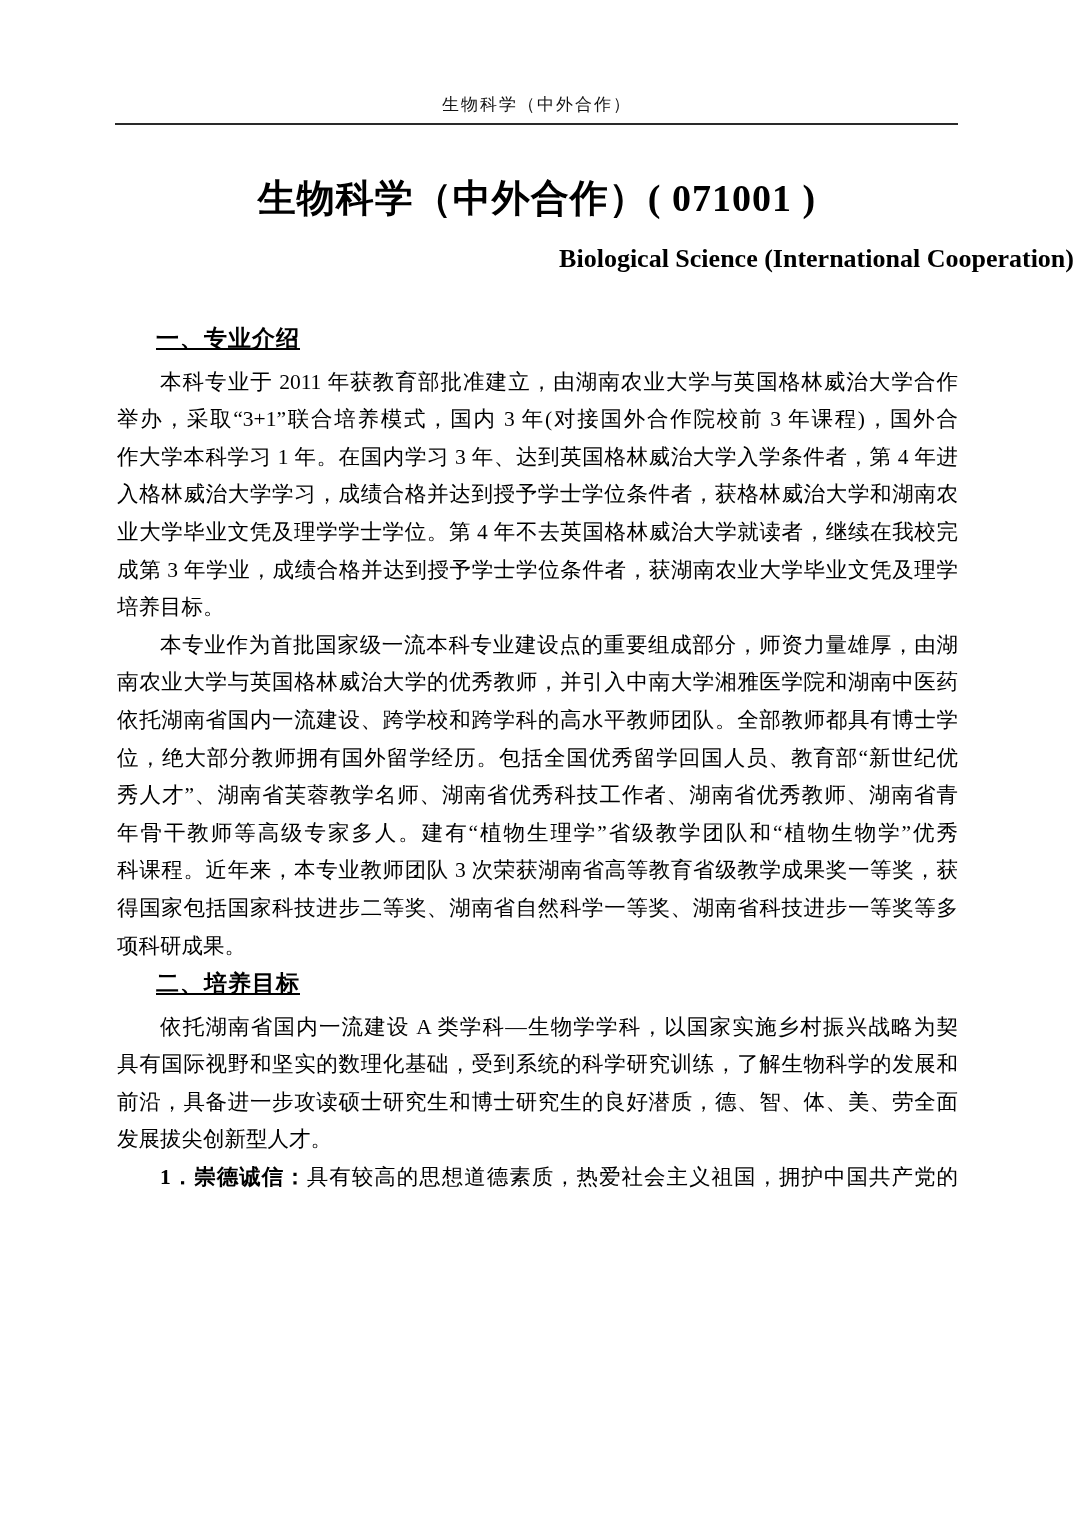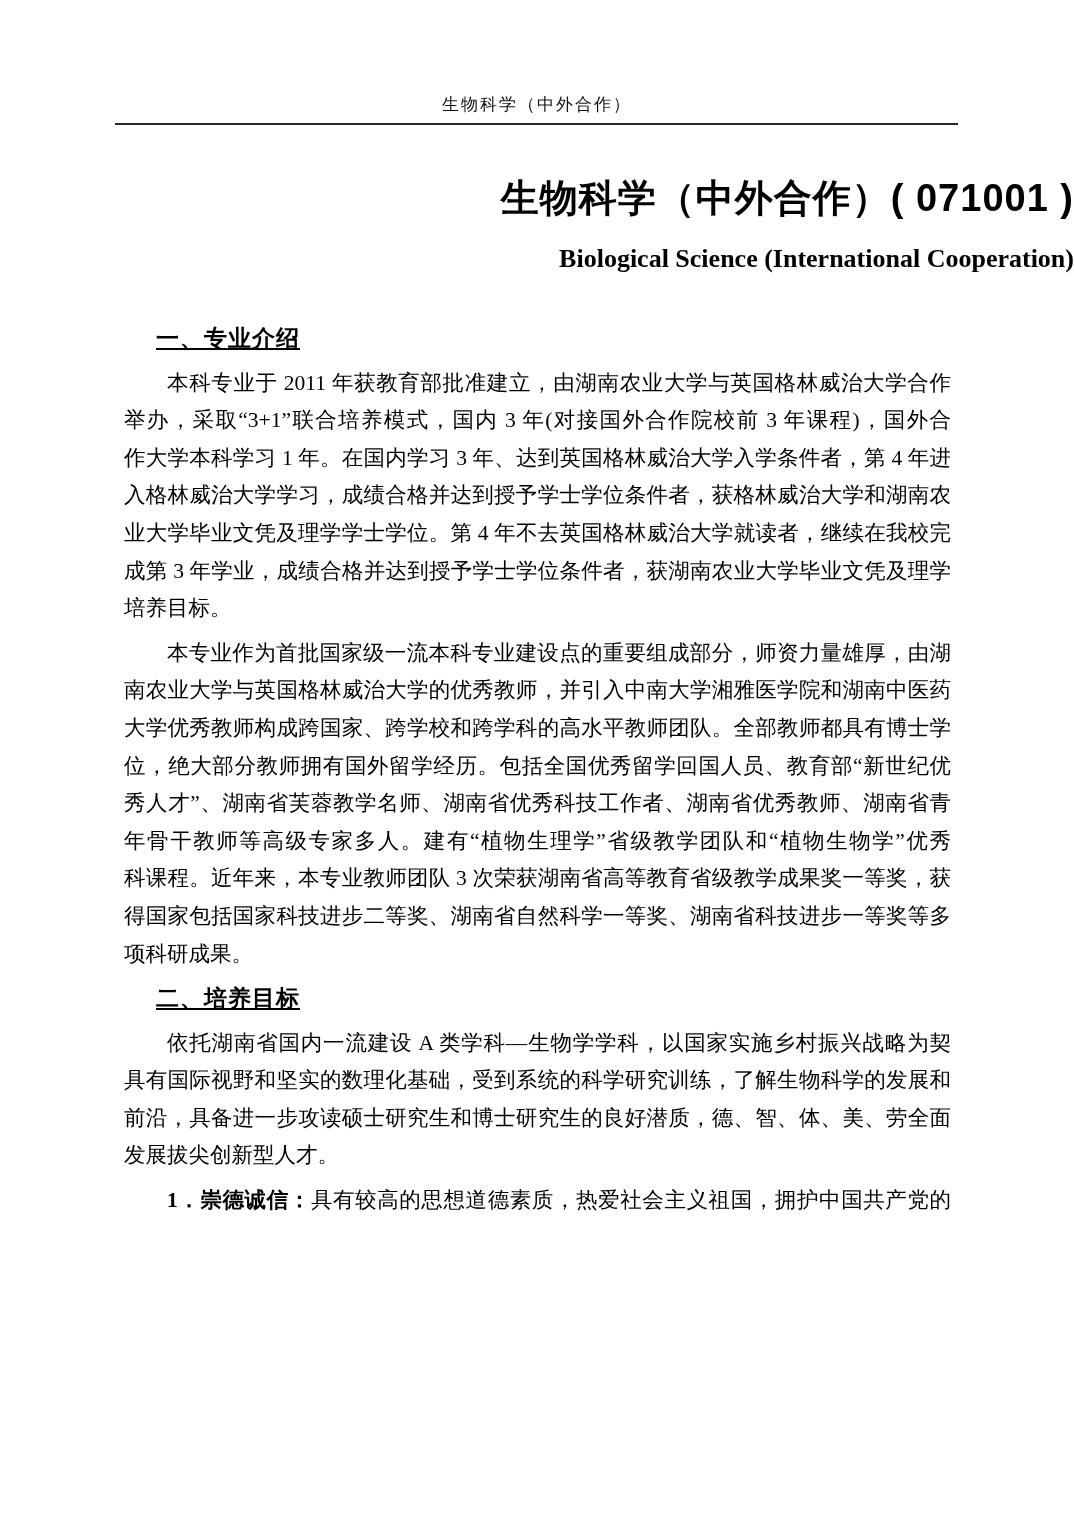--- a/index.html
+++ b/index.html
@@ -25,22 +25,22 @@
     font-family: "Liberation Serif", "DejaVu Serif", serif;
   }
   .header-rule {
     margin: 7px 116px 0 115px;
     border: none;
     border-top: 2px solid #2a2a2a;
     height: 0;
   }
   .doc-title {
     margin: 50px 0 0 0;
-    text-align: right;
-    font-family: Liberation Sans, sans-serif;
+    text-align: center;
+    font-family: Liberation Serif, serif;
     font-weight: bold;
     font-size: 38px;
     line-height: 46px;
     letter-spacing: 1px;
   }
   .doc-subtitle {
     margin: 22px 0 0 0;
     text-align: right;
     font-family: "Liberation Serif", "DejaVu Serif", serif;
     font-weight: bold;
@@ -55,21 +55,21 @@
     font-weight: bold;
     font-size: 23px;
     height: 37.6px;
     line-height: 37.6px;
     padding-left: 39px;
     margin: 0 0 6px 0;
     letter-spacing: 1px;
     text-decoration: underline;
   }
   .paragraph {
-    margin: 7px;
+    margin: 0;
   }
   .line {
     height: 37.6px;
     line-height: 37.6px;
     font-size: 21.5px;
     text-align: justify;
     text-align-last: justify;
     overflow: visible;
   }
   .line.first {
@@ -98,21 +98,21 @@
           <div class="line">举办，采取“3+1”联合培养模式，国内 3 年(对接国外合作院校前 3 年课程)，国外合</div>
           <div class="line">作大学本科学习 1 年。在国内学习 3 年、达到英国格林威治大学入学条件者，第 4 年进</div>
           <div class="line">入格林威治大学学习，成绩合格并达到授予学士学位条件者，获格林威治大学和湖南农</div>
           <div class="line">业大学毕业文凭及理学学士学位。第 4 年不去英国格林威治大学就读者，继续在我校完</div>
           <div class="line">成第 3 年学业，成绩合格并达到授予学士学位条件者，获湖南农业大学毕业文凭及理学</div>
           <div class="line last">培养目标。</div>
         </div>
         <div class="paragraph">
           <div class="line first">本专业作为首批国家级一流本科专业建设点的重要组成部分，师资力量雄厚，由湖</div>
           <div class="line">南农业大学与英国格林威治大学的优秀教师，并引入中南大学湘雅医学院和湖南中医药</div>
-          <div class="line">大学优秀教师构成跨国家、跨学校和跨学科的高水平教师团队。全部教师都具有博士学</div>
+          <div class="line">依托湖南省国内一流建设、跨学校和跨学科的高水平教师团队。全部教师都具有博士学</div>
           <div class="line">位，绝大部分教师拥有国外留学经历。包括全国优秀留学回国人员、教育部“新世纪优</div>
           <div class="line">秀人才”、湖南省芙蓉教学名师、湖南省优秀科技工作者、湖南省优秀教师、湖南省青</div>
           <div class="line">年骨干教师等高级专家多人。建有“植物生理学”省级教学团队和“植物生物学”优秀</div>
           <div class="line">科课程。近年来，本专业教师团队 3 次荣获湖南省高等教育省级教学成果奖一等奖，获</div>
           <div class="line">得国家包括国家科技进步二等奖、湖南省自然科学一等奖、湖南省科技进步一等奖等多</div>
           <div class="line last">项科研成果。</div>
         </div>
       </div>
       <div class="section">
         <div class="sec-heading">二、培养目标</div>

